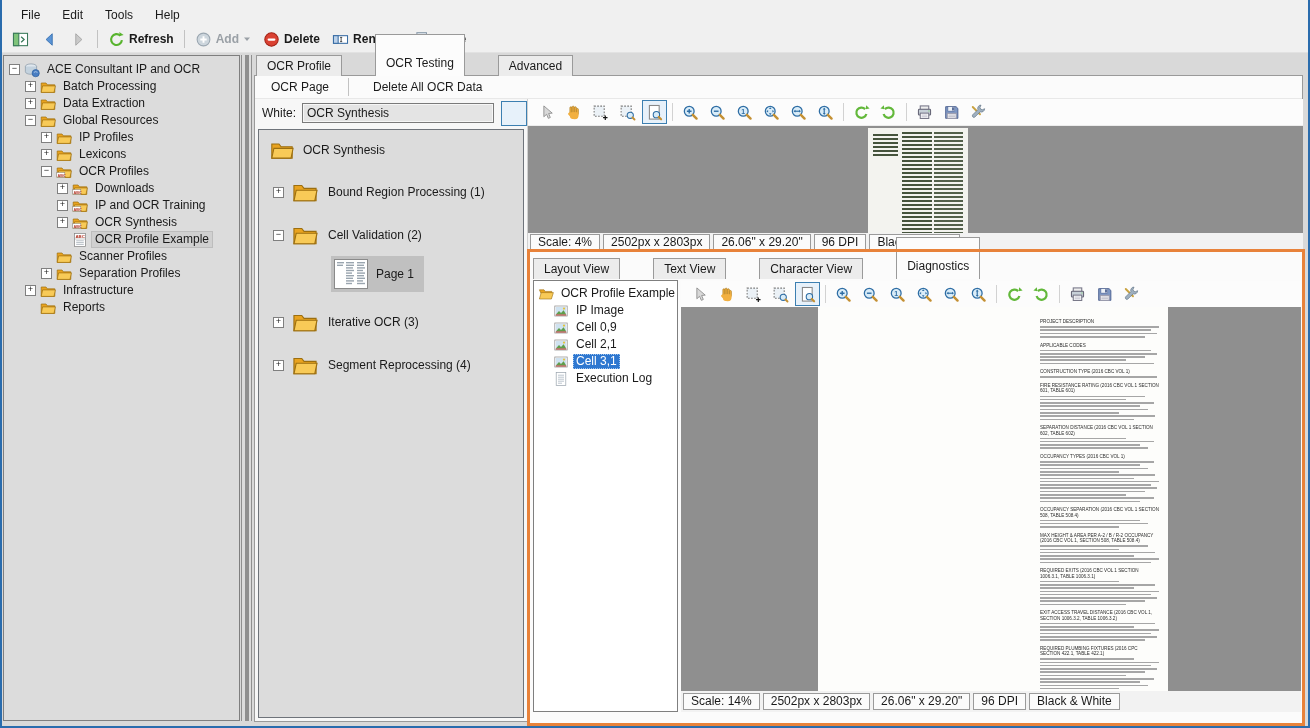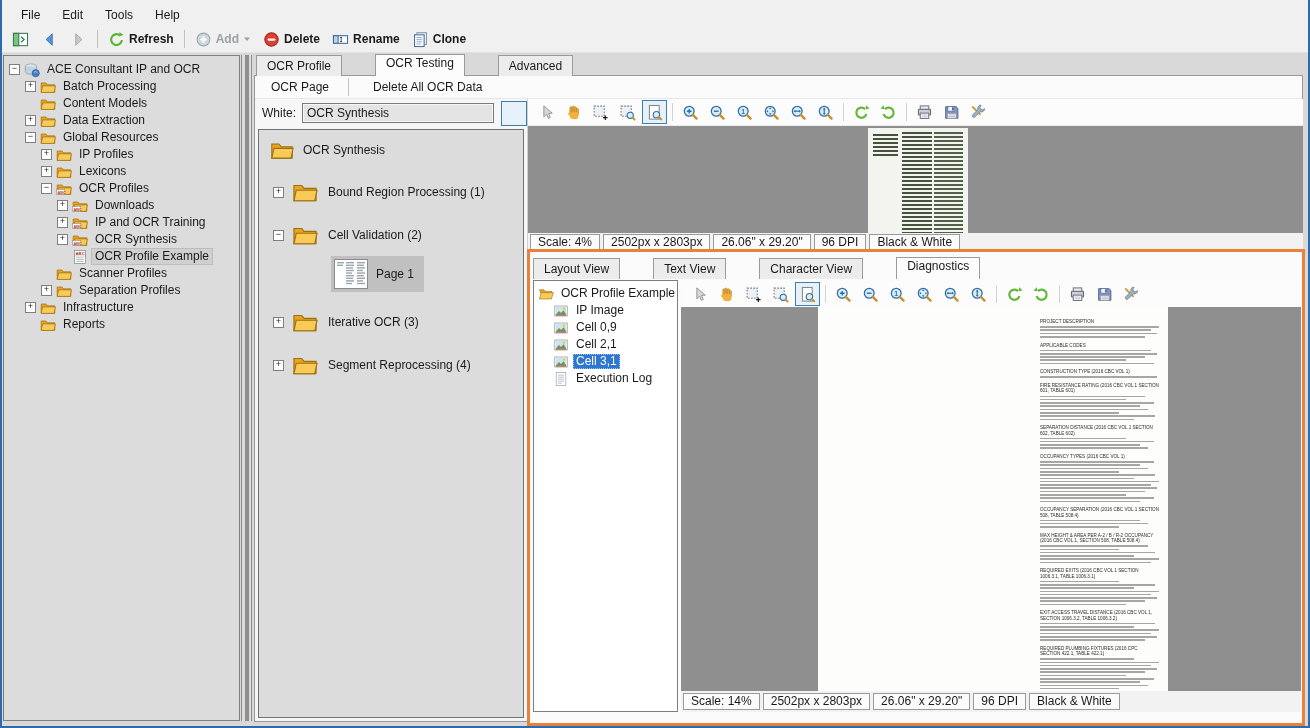--- a/index.html
+++ b/index.html
@@ -34,21 +34,21 @@
   .tlabel.sel-blue{background:#2e77d0;color:#fff;outline:1px dotted #9cc3ef;outline-offset:-1px;}
 
   .splitter{position:absolute;left:241px;top:55px;width:11px;height:666px;background:#dcdcdc;border-left:1px solid #8f8f8f;border-right:1px solid #8f8f8f;box-sizing:border-box;cursor:col-resize;}
   .splitter::after{content:"";position:absolute;left:3px;top:0;bottom:0;width:4px;background:#8f8f8f;}
 
   
   .tabs{position:absolute;display:flex;align-items:flex-end;height:22px;z-index:5;gap:32px;}
   #main-tabs{left:256px;top:54px;}
   #bottom-tabs{left:533px;top:255px;height:24px;z-index:60;}
   .tab{background:#ececec;border:1px solid #9a9a9a;border-bottom:none;padding:3px 10px;margin-right:1px;height:14px;line-height:14px;cursor:default;}
-  .tab.active{background:#fcfcfc;height:18px;line-height:16px;padding-top:0;position:relative;z-index:6;}
+  .tab.active{background:#fcfcfc;height:18px;line-height:16px;padding-top:20px;position:relative;z-index:6;}
 
   
   .content-panel{position:absolute;left:254px;top:75px;width:1049px;height:647px;background:#f7f7f7;border:1px solid #9a9a9a;box-sizing:border-box;}
   .action-row{position:absolute;left:255px;top:76px;width:1047px;height:23px;background:#fbfbfb;display:flex;align-items:center;padding-left:6px;box-sizing:border-box;border-bottom:1px solid #e8e8e8;z-index:4;gap:10px;}
   .action-btn{display:flex;align-items:center;gap:5px;padding:2px 5px;cursor:default;}
   .batch-row{position:absolute;left:255px;top:99px;width:272px;height:28px;display:flex;align-items:center;padding-left:7px;box-sizing:border-box;z-index:4;}
   .batch-label{margin-right:6px;}
   .combo{width:198px;height:20px;background:#e4e4e4;border:1px solid #7a7a7a;box-shadow:inset 0 0 0 1px #f6f6f6;display:flex;align-items:center;padding:0 4px;box-sizing:border-box;cursor:default;}
   .combo-text{flex:1;}
   .doc-toggle{width:25px;height:23px;margin-left:7px;border:1px solid #3c7fb1;background:#e7f1fa;display:flex;align-items:center;justify-content:center;cursor:default;}
@@ -202,31 +202,20 @@
         <div class="tree-row">
           <span class="ind"></span>
           <span class="exp">+</span>
           <span class="ticon">
             <svg viewBox="0 0 16 16">
               <path d="M1.2 4 L6 4 7.4 5.8 14.8 5.8 14.8 13.4 1.2 13.4z" fill="#e9a31f" stroke="#9c6f10" stroke-width="0.7"></path>
               <path d="M1.2 13.4 L2.6 6.9 15.4 6.9 14 13.4z" fill="#f8ca57" stroke="#9c6f10" stroke-width="0.7"></path>
             </svg>
           </span>
           <span class="tlabel">Batch Processing</span>
-        </div>
-        <div class="tree-row">
-          <span class="ind"></span>
-          <span class="exp-none"></span>
-          <span class="ticon">
-            <svg viewBox="0 0 16 16">
-              <path d="M1.2 4 L6 4 7.4 5.8 14.8 5.8 14.8 13.4 1.2 13.4z" fill="#e9a31f" stroke="#9c6f10" stroke-width="0.7"></path>
-              <path d="M1.2 13.4 L2.6 6.9 15.4 6.9 14 13.4z" fill="#f8ca57" stroke="#9c6f10" stroke-width="0.7"></path>
-            </svg>
-          </span>
-          <span class="tlabel">Content Models</span>
         </div>
         <div class="tree-row">
           <span class="ind"></span>
           <span class="exp">+</span>
           <span class="ticon">
             <svg viewBox="0 0 16 16">
               <path d="M1.2 4 L6 4 7.4 5.8 14.8 5.8 14.8 13.4 1.2 13.4z" fill="#e9a31f" stroke="#9c6f10" stroke-width="0.7"></path>
               <path d="M1.2 13.4 L2.6 6.9 15.4 6.9 14 13.4z" fill="#f8ca57" stroke="#9c6f10" stroke-width="0.7"></path>
             </svg>
           </span>

